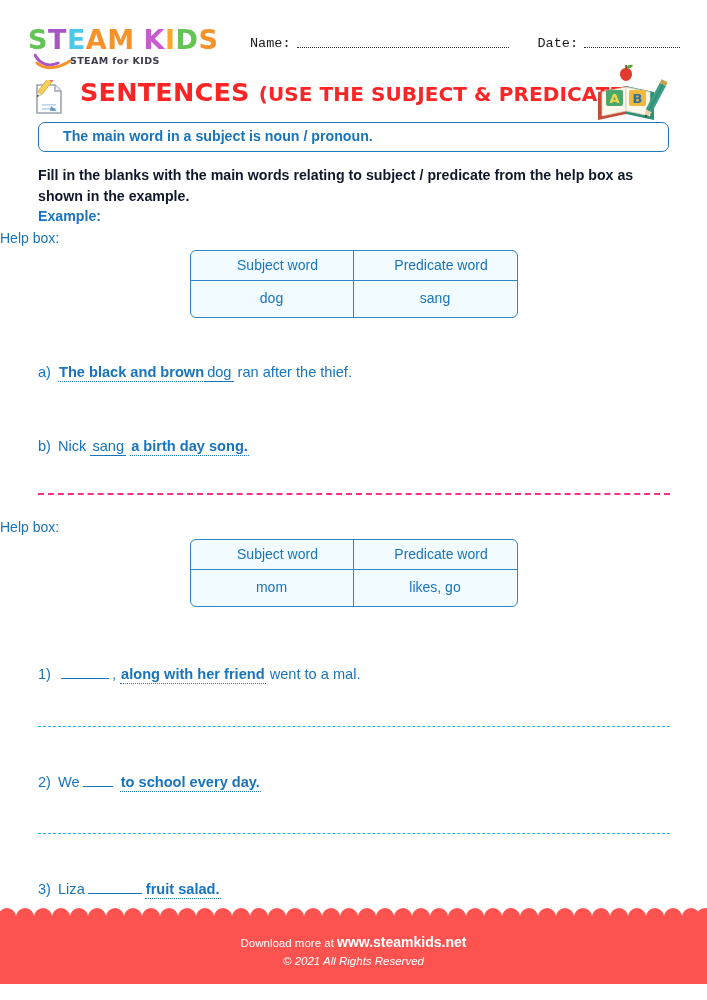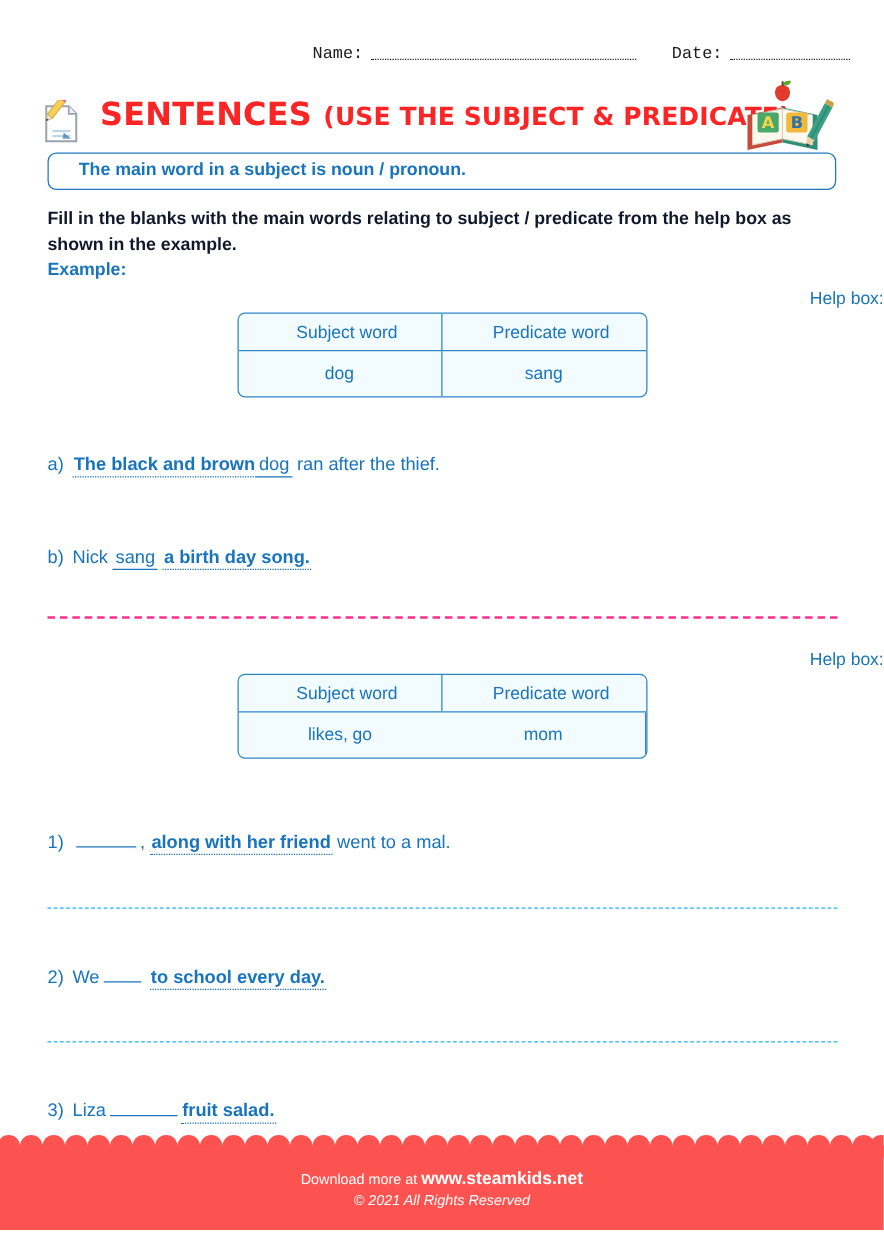--- a/index.html
+++ b/index.html
@@ -154,21 +154,21 @@
     left: 38px;
     top: 208px;
     color: #1874bc;
     font-size: 14.2px;
     font-weight: 700;
   }
 
   
   .helpbox-wrap { position: absolute; left: 0; width: 707px; }
   .helpbox-title {
-    text-align: right;
+    text-align: left;
     color: #1874bc;
     font-size: 14px;
     font-weight: 400;
     margin-bottom: 4px;
   }
   .helpbox {
     width: 328px;
     margin: 0 auto;
     border: 1.6px solid #2f86c6;
     border-radius: 6px;
@@ -263,20 +263,30 @@
     font-size: 11.5px;
     font-style: italic;
     margin-top: 5px;
   }
 </style>
 </head>
 <body>
 
 <div class="header">
 
+  <div class="logo-block">
+    <div class="logo-word">
+      <span class="lg-1">S</span><span class="lg-2">T</span><span class="lg-3">E</span><span class="lg-4">A</span><span class="lg-5">M</span><span class="lg-gap"></span><span class="lg-6">K</span><span class="lg-7">I</span><span class="lg-8">D</span><span class="lg-9">S</span>
+    </div>
+    <div class="logo-tag">STEAM for KIDS</div>
+    <svg class="logo-swoosh" viewBox="0 0 38 18">
+      <path d="M1 3 C6 13 16 15 24 11" stroke="#a756c4" stroke-width="3" fill="none" stroke-linecap="round"></path>
+      <path d="M3 11 C10 18 24 17 36 9" stroke="#f6922a" stroke-width="3" fill="none" stroke-linecap="round"></path>
+    </svg>
+  </div>
 
   <div class="name-date">
     <span class="nd-label">Name:</span>
     <span class="nd-line-long" placeholder=""></span>
     <span class="nd-date">Date:</span>
     <span class="nd-line-short" placeholder=""></span>
   </div>
 </div>
 
 <div class="title-row">
@@ -360,22 +370,22 @@
 <div class="divider pink" style="top:493px;"></div>
 
 <div class="helpbox-wrap" style="top:519px;">
   <div class="helpbox-title">Help box:</div>
   <div class="helpbox">
     <div class="hb-row head">
       <div class="hb-cell left">Subject word</div>
       <div class="hb-cell">Predicate word</div>
     </div>
     <div class="hb-row body">
+      <div class="hb-cell left">mom</div>
       <div class="hb-cell">likes, go</div>
-      <div class="hb-cell left">mom</div>
     </div>
   </div>
 </div>
 
 <div class="q" style="top:666px;">
   <span class="num">1)</span><span class="blank-md"></span><span>,</span> <span class="u-dotted">along with her friend</span>
   <span>went to a mal.</span>
 </div>
 
 <div class="divider cyan" style="top:726px;"></div>

